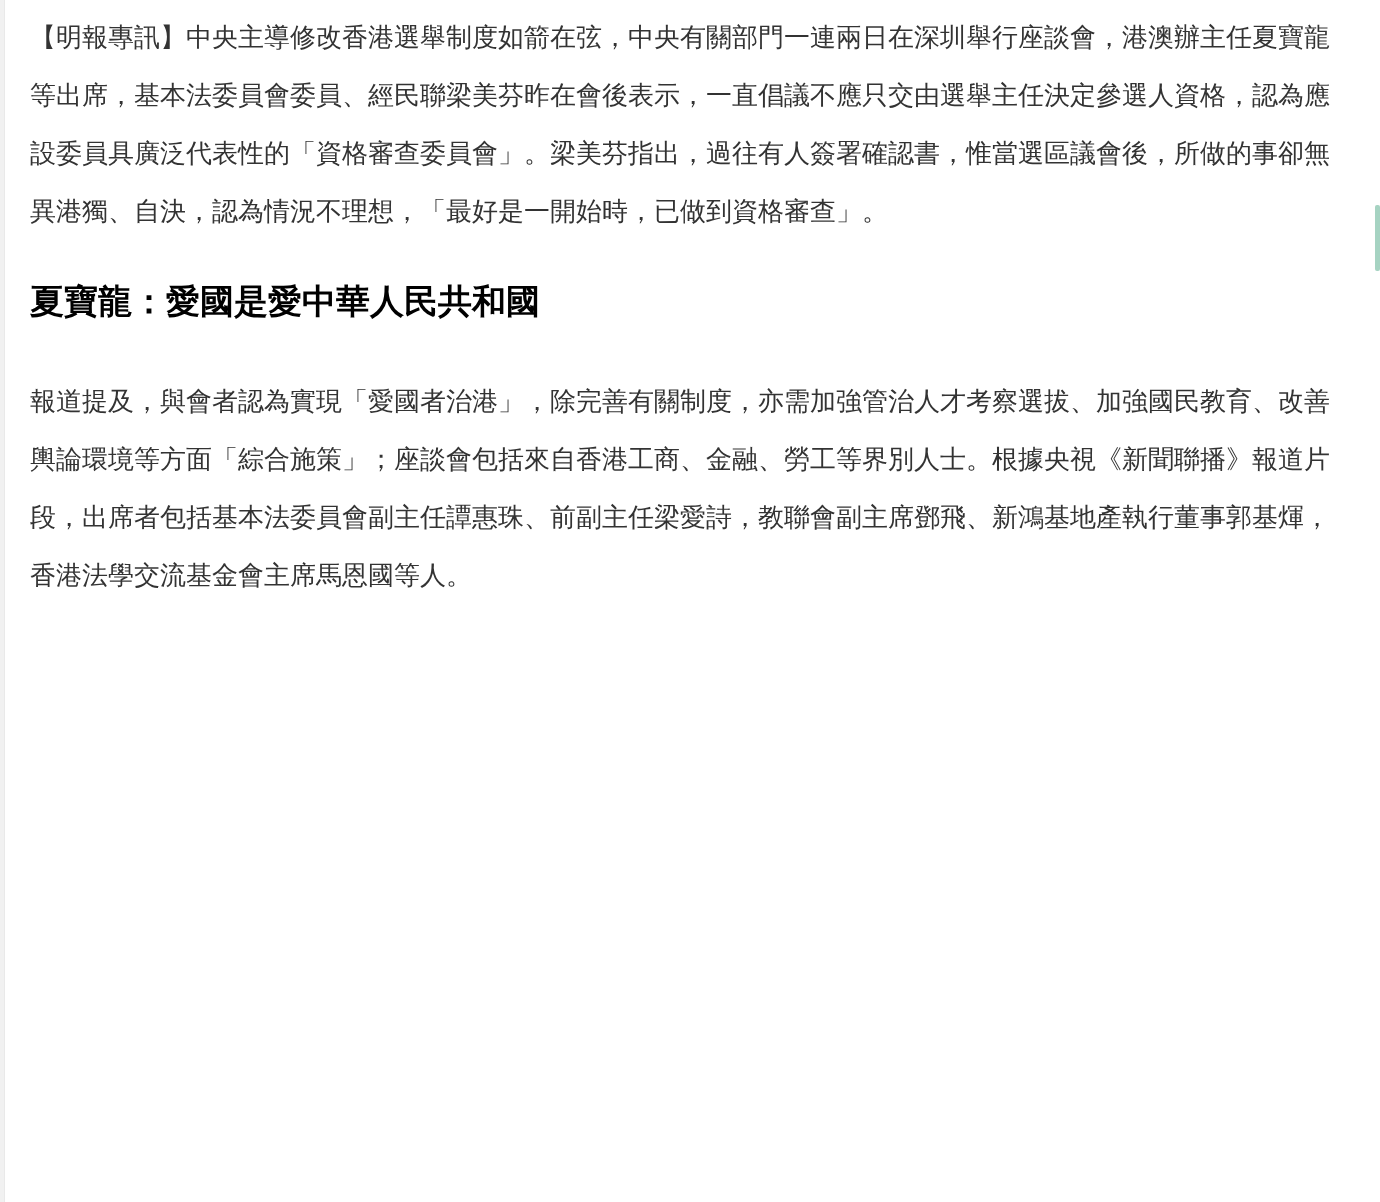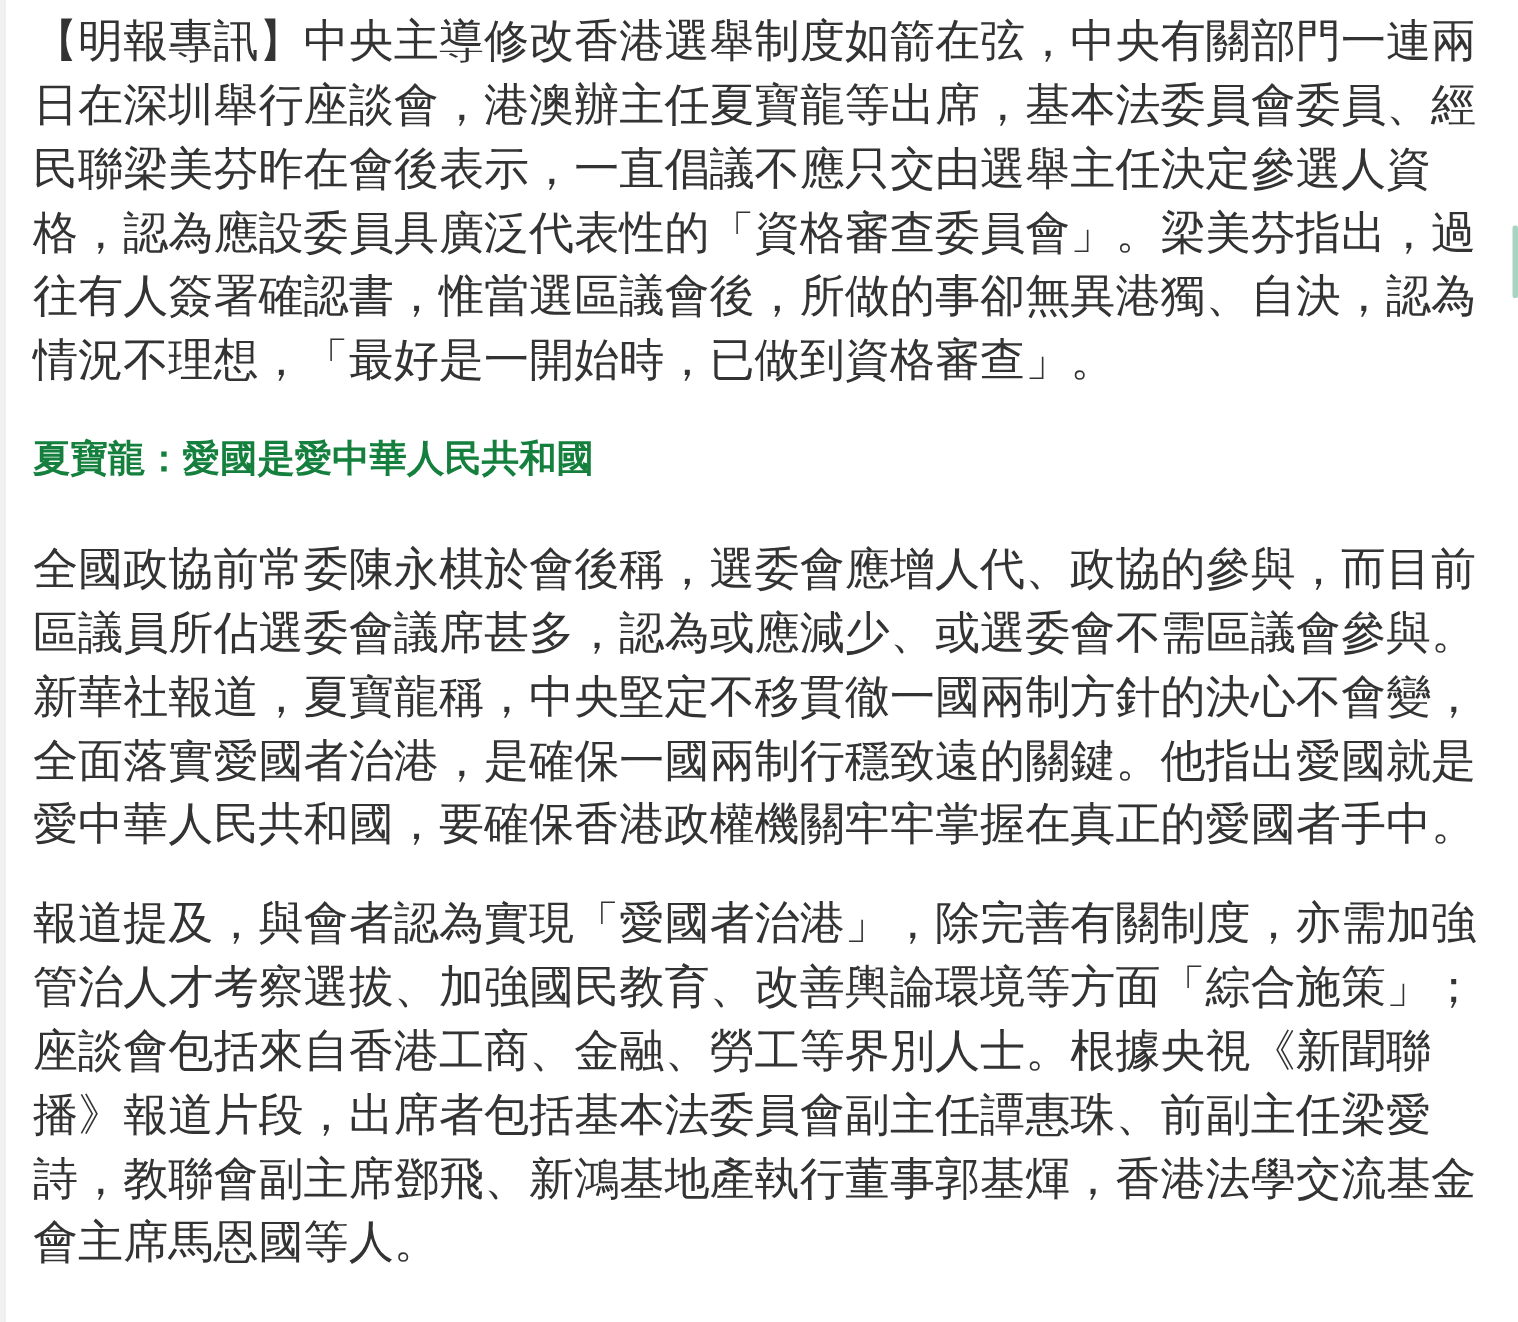--- a/index.html
+++ b/index.html
@@ -23,34 +23,34 @@
     background: #f1f1f1;
     border-right: 1px solid #e9e9e9;
   }
   .article-body {
     box-sizing: border-box;
     padding: 8px 30px 0 30px;
     color: #333333;
     width: 1380px;
   }
   .article-paragraph {
-    font-size: 41px;
+    font-size: 26px;
     line-height: 58px;
     margin: 0 0 32px 0;
     text-align: left;
     letter-spacing: 0;
     word-break: break-all;
     overflow-wrap: break-word;
   }
   .section-heading {
     font-size: 34px;
     line-height: 58px;
     font-weight: bold;
     margin: 30px 0 42px 0;
-    color: #15803d;
+    color: #000000;
   }
   .scrollbar-thumb {
     position: absolute;
     right: 0;
     top: 205px;
     width: 5px;
     height: 66px;
     background: #a6d3c2;
     border-radius: 2px;
   }
@@ -59,18 +59,17 @@
 <body>
 
 <div class="page-left-edge"></div>
 
 <div class="article-body">
   <p class="article-paragraph">【明報專訊】中央主導修改香港選舉制度如箭在弦，中央有關部門一連兩日在深圳舉行座談會，港澳辦主任夏寶龍等出席，基本法委員會委員、經民聯梁美芬昨在會後表示，一直倡議不應只交由選舉主任決定參選人資格，認為應設委員具廣泛代表性的「資格審查委員會」。梁美芬指出，過往有人簽署確認書，惟當選區議會後，所做的事卻無異港獨、自決，認為情況不理想，「最好是一開始時，已做到資格審查」。</p>
 
 
   <h2 class="section-heading">夏寶龍：愛國是愛中華人民共和國</h2>
 
-  <p class="article-paragraph">全國政協前常委陳永棋於會後稱，選委會應增人代、政協的參與，而目前區議員所佔選委會議席甚多，認為或應減少、或選委會不需區議會參與。新華社報道，夏寶龍稱，中央堅定不移貫徹一國兩制方針的決心不會變，全面落實愛國者治港，是確保一國兩制行穩致遠的關鍵。他指出愛國就是愛中華人民共和國，要確保香港政權機關牢牢掌握在真正的愛國者手中。</p>
 
   <p class="article-paragraph">報道提及，與會者認為實現「愛國者治港」，除完善有關制度，亦需加強管治人才考察選拔、加強國民教育、改善輿論環境等方面「綜合施策」；座談會包括來自香港工商、金融、勞工等界別人士。根據央視《新聞聯播》報道片段，出席者包括基本法委員會副主任譚惠珠、前副主任梁愛詩，教聯會副主席鄧飛、新鴻基地產執行董事郭基煇，香港法學交流基金會主席馬恩國等人。</p>
 </div>
 
 <div class="scrollbar-thumb"></div>
 
 </body></html>

